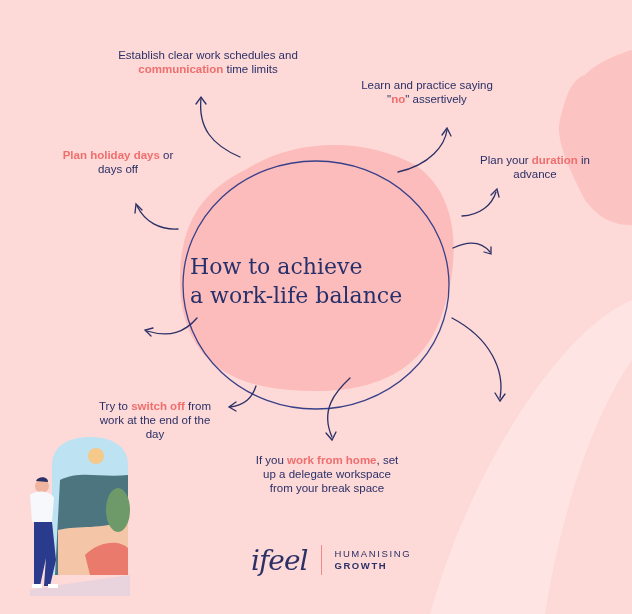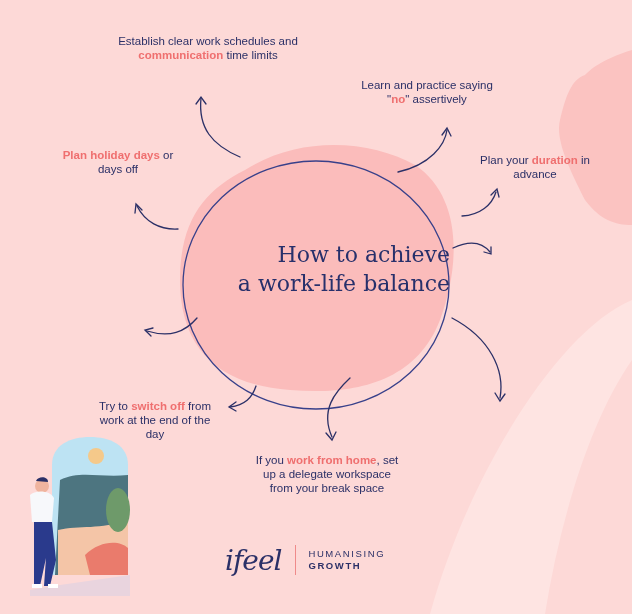--- a/index.html
+++ b/index.html
@@ -13,28 +13,28 @@
     .tip {
       position: absolute;
       color: #2b3067;
       font-size: 11.5px;
       line-height: 14px;
       text-align: center;
       font-weight: 500;
     }
     .hl { color: #ef6f6f; font-weight: 700; }
     .title {
-      position: absolute; left: 190px; top: 240px; width: 260px;
-      text-align: right;
+      position: absolute; left: 190px; top: 252px; width: 260px;
+      text-align: left;
       font-family: "DejaVu Serif", "Liberation Serif", serif;
       color: #27306b;
       font-size: 22px; line-height: 29px;
     }
     .logo {
-      position: absolute; left: 225px; top: 540px; height: 40px;
+      position: absolute; left: 251px; top: 540px; height: 40px;
       display: flex; align-items: center; justify-content: space-between;
     }
     .logo-script {
       font-family: "DejaVu Serif", serif; font-style: italic;
       color: #2b3067; font-size: 28px; letter-spacing: -1px;
     }
     .logo-divider { width: 1px; height: 30px; background: #ef8a8a; margin: 0 12px 0 14px; }
     .logo-tag {
       font-size: 9.5px; line-height: 12px; letter-spacing: 1.6px;
       color: #2b3067; font-weight: 500;
@@ -100,21 +100,21 @@
       <rect x="32" y="584" width="10" height="4" fill="#ffffff"></rect>
       <rect x="48" y="584" width="10" height="4" fill="#ffffff"></rect>
     </g>
   </svg>
 
   <div class="title">
     <div>How to achieve</div>
     <div>a work-life balance</div>
   </div>
 
-  <div class="tip" style="left:118px;top:34px;width:180px">
+  <div class="tip" style="left:118px;top:48px;width:180px">
     <span>Establish clear work schedules and </span><span class="hl">communication</span><span> time limits</span>
   </div>
   <div class="tip" style="left:352px;top:78px;width:150px">
     <span>Learn and practice saying "</span><span class="hl">no</span><span>" assertively</span>
   </div>
   <div class="tip" style="left:480px;top:153px;width:110px">
     <span>Plan your </span><span class="hl">duration</span><span> in advance</span>
   </div>
   <div class="tip" style="left:252px;top:453px;width:150px">
     <span>If you </span><span class="hl">work from home</span><span>, set up a delegate workspace from your break space</span>

